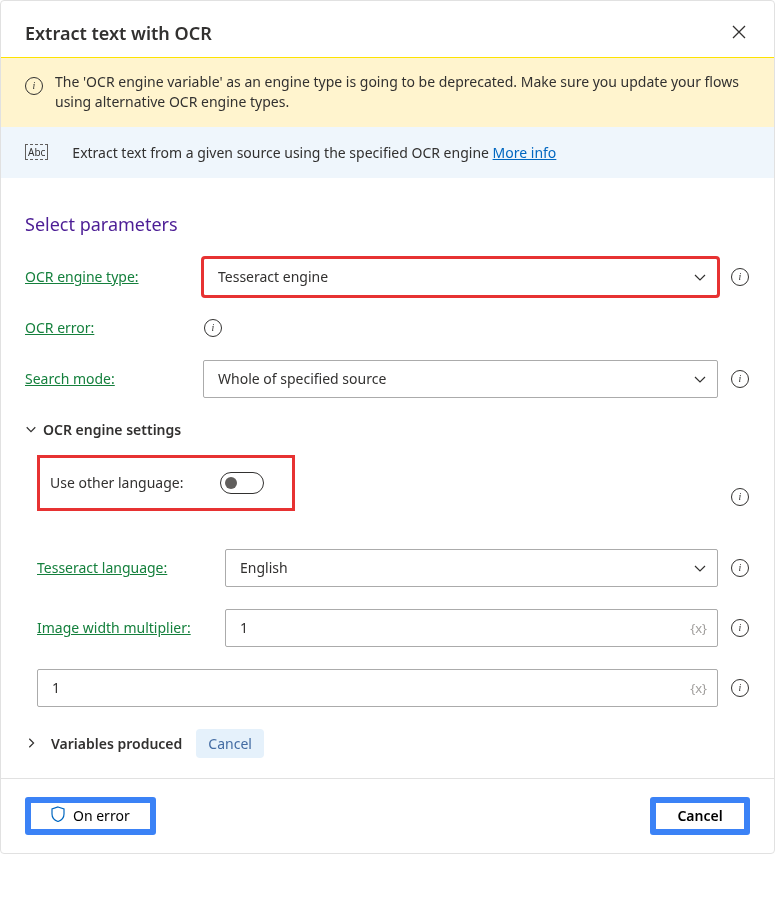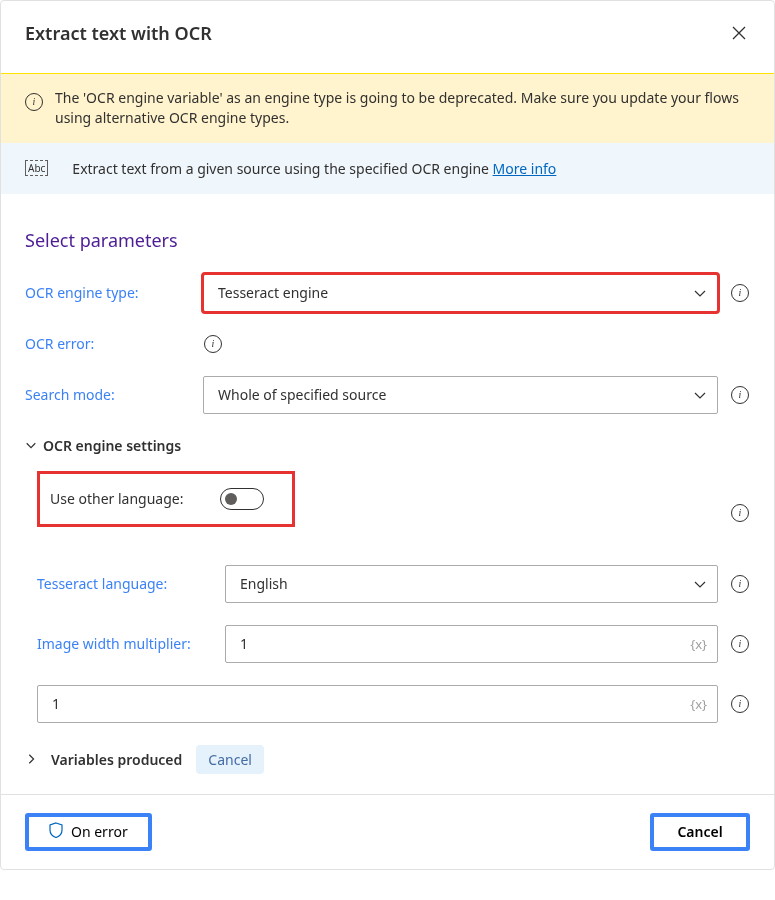--- a/index.html
+++ b/index.html
@@ -14,22 +14,22 @@
   .dialog {
     width: 775px;
     border: 1px solid #e1e1e1;
     border-radius: 4px;
     overflow: hidden;
     background: #fff;
   }
   .header {
     display: flex;
     justify-content: space-between;
-    align-items: center;
-    padding: 20px 24px 28px 24px;
+    align-items: flex-start;
+    padding: 20px 24px 12px 24px;
   }
   .header h1 {
     font-size: 18px;
     font-weight: 600;
     margin: 0;
   }
   .close-btn {
     background: none;
     border: none;
     padding: 4px;
@@ -89,21 +89,22 @@
     margin-bottom: 22px;
     gap: 12px;
   }
   .form-row.highlighted .dropdown {
     outline: 3px solid #e73232;
     outline-offset: -1px;
   }
   .form-label {
     width: 166px;
     flex-shrink: 0;
-    color: #3b82f6;
+    color: #15803d;
+    text-decoration: underline;
   }
   .dropdown, .text-input {
     flex: 1;
     height: 38px;
     border: 1px solid #ababab;
     border-radius: 2px;
     background: #fff;
     display: flex;
     align-items: center;
     padding: 0 10px 0 14px;
@@ -203,21 +204,21 @@
     display: flex;
     justify-content: space-between;
     align-items: center;
   }
   .btn {
     height: 38px;
     padding: 0 20px;
     border-radius: 3px;
     font-size: 14px;
     cursor: pointer;
-    border: 4px solid #3b82f6;
+    border: 6px solid #3b82f6;
     background: #fff;
     display: inline-flex;
     align-items: center;
     gap: 8px;
     font-family: inherit;
   }
   .btn.primary {
     background: #0067c0;
     border-color: #0067c0;
     color: #fff;

